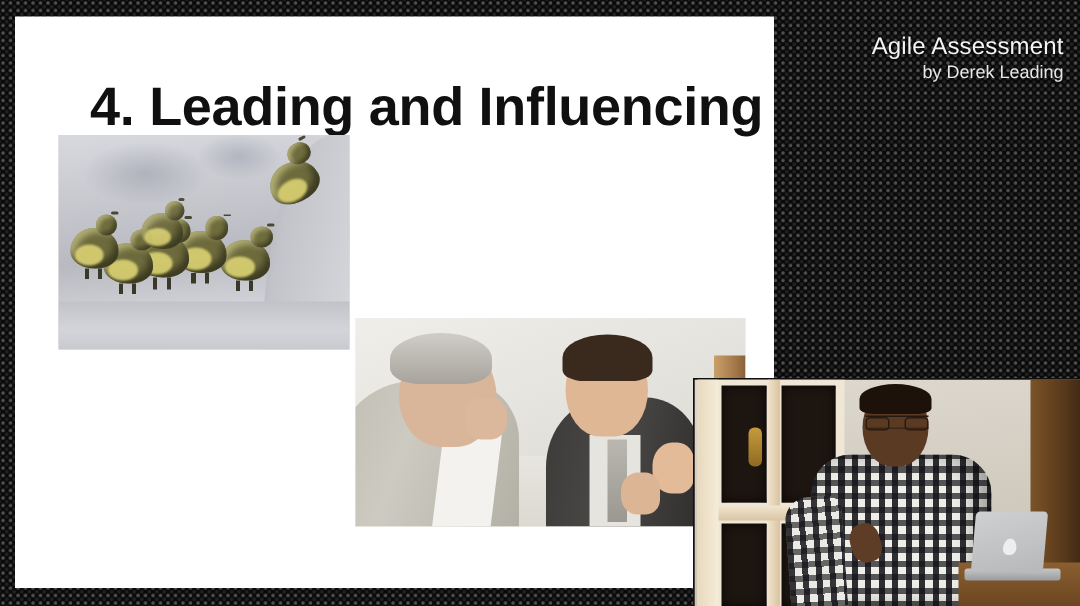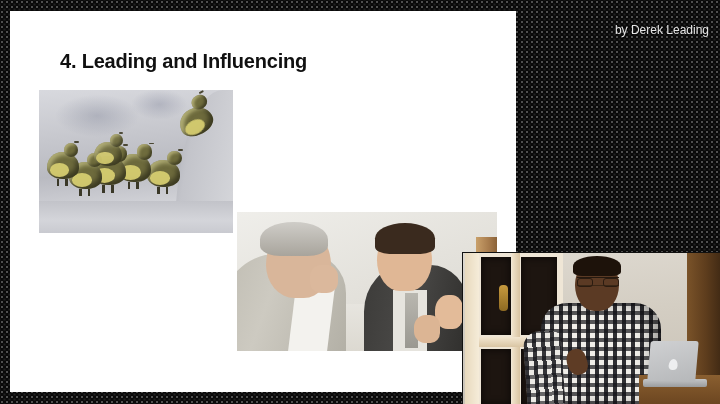--- a/index.html
+++ b/index.html
@@ -43,21 +43,21 @@
     width: 506px;
     height: 381px;
     background: #ffffff;
     overflow: hidden;
   }
 
   #slide-title {
     position: absolute;
     left: 50px;
     top: 39px;
-    font-size: 20px;
+    font-size: 36px;
     font-weight: bold;
     color: #101010;
     letter-spacing: -0.2px;
     white-space: nowrap;
   }
 
   
   #photo-ducklings {
     position: absolute;
     left: 29px;
@@ -623,16 +623,17 @@
     <div class="wc-glasses"></div>
 
     <div class="wc-podium"></div>
     <div class="wc-laptop-base"></div>
     <div class="wc-laptop-screen">
       <div class="wc-laptop-logo"></div>
     </div>
   </div>
 
   <div id="branding">
+    <div id="brand-title">Agile Assessment</div>
     <div id="brand-subtitle">by Derek Leading</div>
   </div>
 
 </div>
 
 </body></html>

